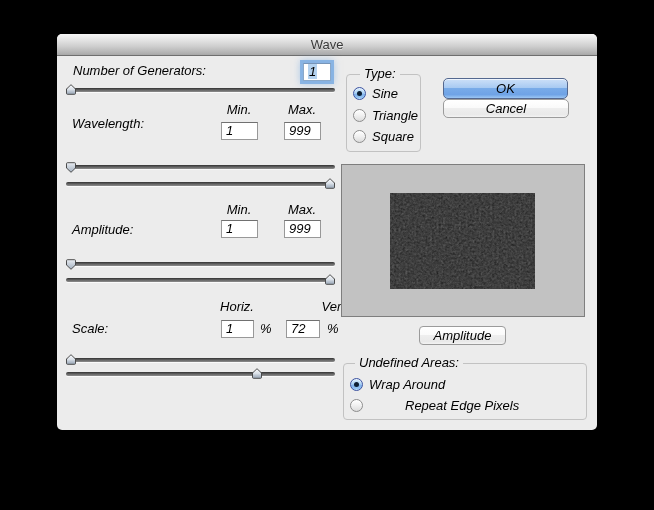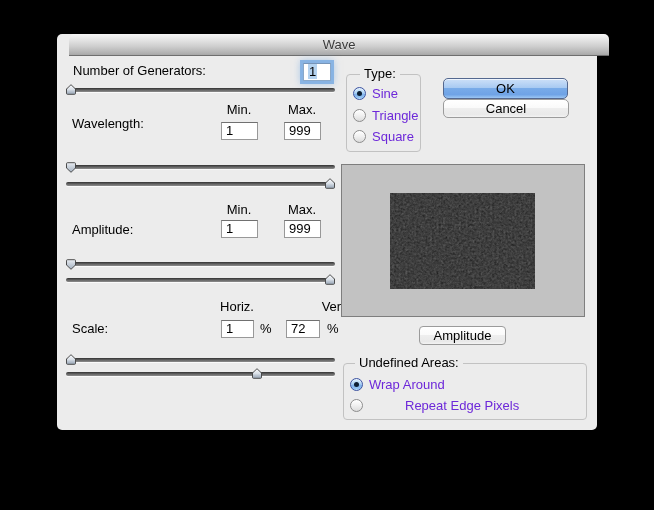--- a/index.html
+++ b/index.html
@@ -4,31 +4,31 @@
 <style>
   * { margin:0; padding:0; box-sizing:border-box; }
   html,body { width:654px; height:510px; background:#000; overflow:hidden;
     font-family:"Liberation Sans", sans-serif; }
   .window {
     position:absolute; left:57px; top:34px; width:540px; height:396px;
     background:#ececec; border-radius:5px 5px 5px 5px;
     box-shadow:0 12px 30px rgba(0,0,0,.55);
   }
   .titlebar {
-    position:absolute; left:12px; top:0; width:540px; height:22px;
+    position:absolute; left:0; top:0; width:540px; height:22px;
     border-radius:5px 5px 0 0;
     background:linear-gradient(to bottom,#f7f7f7 0%,#e3e3e3 30%,#cdcdcd 60%,#b0b0b0 92%,#a7a7a7 100%);
     border-bottom:1px solid #6e6e6e;
     text-align:center;
   }
   .titlebar .title {
     display:inline-block; font-size:13px; line-height:22px; color:#393939;
     text-shadow:0 1px 0 rgba(255,255,255,.55);
   }
-  .content { position:absolute; left:0; top:0; width:540px; height:396px; }
+  .content { position:absolute; left:0; top:0; width:540px; height:396px;font-style:italic; }
   .lbl { position:absolute; font-size:13px; color:#000; line-height:16px; white-space:nowrap; }
   .clbl { transform:translateX(-50%); }      
 
   
   .field {
     position:absolute; background:#fff; border:1px solid #989898; border-top-color:#707070;
     font-size:13px; color:#000; line-height:15px; padding-left:4px; white-space:nowrap;
   }
   .field-focus {
     box-shadow:0 0 0 3px rgba(125,173,226,.85), 0 0 7px 3px rgba(125,173,226,.55);
@@ -62,21 +62,21 @@
   }
   .radio.on {
     border:1px solid #3d53a1;
     background:linear-gradient(to bottom,#d9ecfc 0%,#add4f6 45%,#82b4ec 55%,#8fc0f1 85%,#c4e9fb 100%);
     box-shadow:inset 0 1px 1px rgba(255,255,255,.5);
   }
   .radio.on::after {
     content:""; position:absolute; left:50%; top:50%; width:5px; height:5px;
     margin:-2.5px 0 0 -2.5px; border-radius:50%; background:#0d1f33;
   }
-  .rlbl { position:absolute; font-size:13px; line-height:16px; color:#6d28d9; white-space:nowrap; }
+  .rlbl { position:absolute; font-size:13px; line-height:16px; color:#000000; white-space:nowrap; }
 
   
   .btn {
     position:absolute; border-radius:5px; font-size:13px; color:#000;
     text-align:center; cursor:default;
   }
   .btn-ok {
     left:386px; top:44px; width:125px; height:21px; line-height:19px;
     border:1px solid #54688f;
     background:linear-gradient(to bottom,#cde0f8 0%,#a8caf2 46%,#79abe8 50%,#6fa3e6 82%,#9cc6f3 100%);

